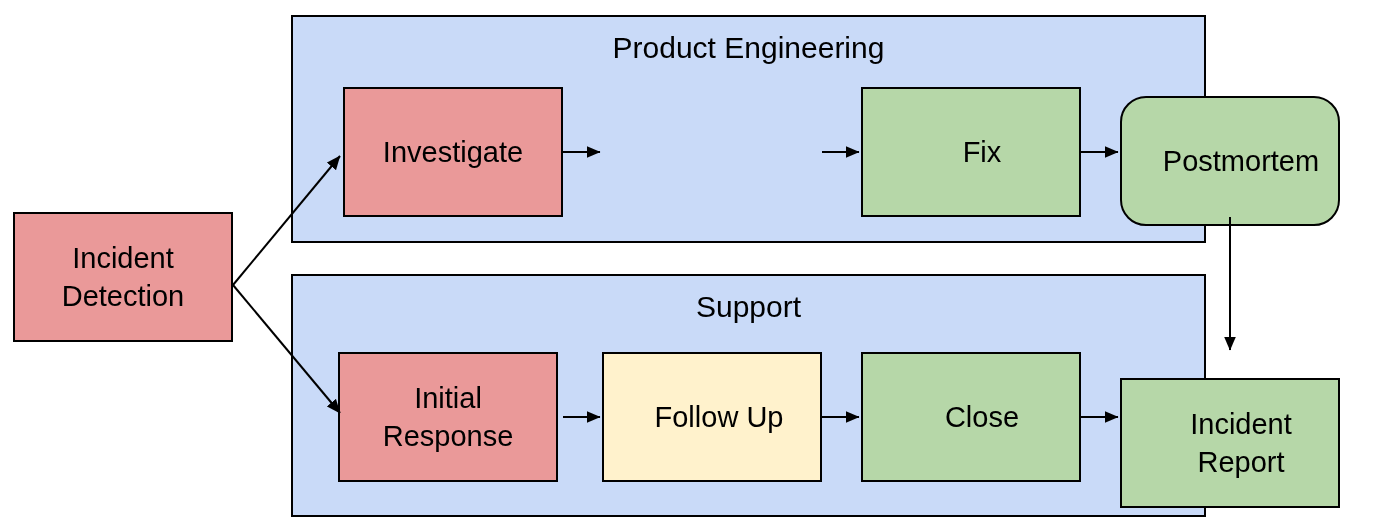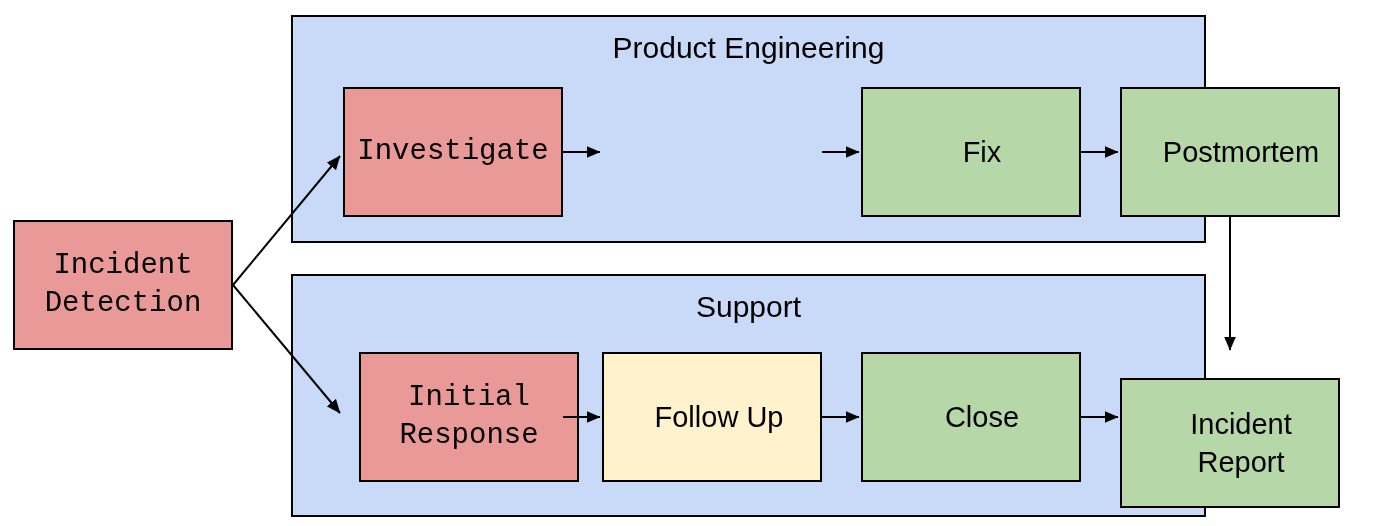--- a/index.html
+++ b/index.html
@@ -39,21 +39,21 @@
     border: 2px solid var(--stroke, #000000);
     box-sizing: border-box;
     display: flex;
     align-items: center;
     justify-content: center;
     text-align: center;
     font-size: 29px;
     line-height: 38px;
     padding: 0 14px;
   }
-  .node.red    { background: var(--node-red, #ea9999); font-family: Liberation Mono, monospace; }
+  .node.red    { background: var(--node-red, #ea9999); }
   .node.yellow { background: var(--node-yellow, #fff2cc); }
   .node.green  { background: var(--node-green, #b6d7a8); padding-left: 36px; }
   .arrows {
     position: absolute;
     left: 0; top: 0;
     width: 1386px;
     height: 526px;
     pointer-events: none;
   }
   .arrows line {
@@ -68,27 +68,27 @@
 <div class="canvas">
 
   <div class="lane lane-pe">
     <div class="lane-title">Product Engineering</div>
   </div>
 
   <div class="lane lane-sup">
     <div class="lane-title">Support</div>
   </div>
 
-  <div class="node red" style="left:13px; top:220px;">Incident Detection</div>
+  <div class="node red" style="left:13px; top:212px;">Incident Detection</div>
 
   <div class="node red" style="left:343px; top:87px;">Investigate</div>
   <div class="node green" style="left:861px; top:87px;">Fix</div>
-  <div class="node green" style="left:1120px; top:87px;">Postmortem</div>
+  <div class="node green" style="left:1120px; top:96px;border-radius:26px;">Postmortem</div>
 
-  <div class="node red" style="left:359px; top:352px;">Initial Response</div>
+  <div class="node red" style="left:338px; top:352px;">Initial Response</div>
   <div class="node yellow" style="left:602px; top:352px;padding-left:28px;">Follow Up</div>
   <div class="node green" style="left:861px; top:352px;text-align:right;">Close</div>
   <div class="node green" style="left:1120px; top:352px;margin-top:26px;">Incident Report</div>
 
   <svg class="arrows" viewBox="0 0 1386 526" xmlns="http://www.w3.org/2000/svg">
     <defs>
       <marker id="ah" viewBox="0 0 14 12" refX="13.5" refY="6" markerWidth="14" markerHeight="12" orient="auto" markerUnits="userSpaceOnUse">
         <path d="M0,0 L14,6 L0,12 z"></path>
       </marker>
     </defs>

